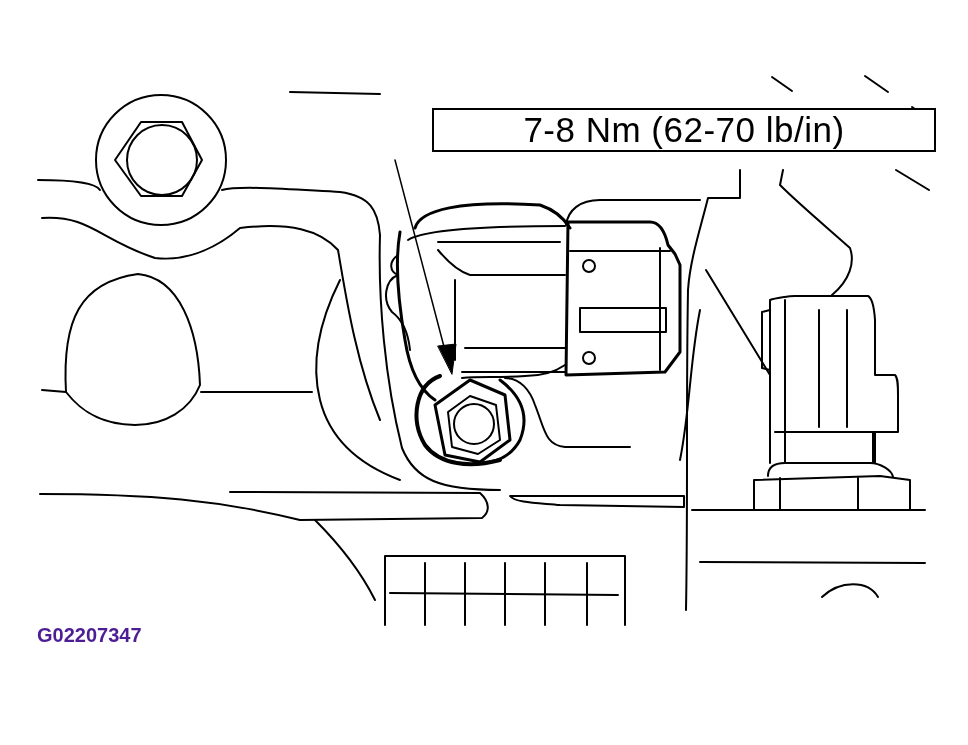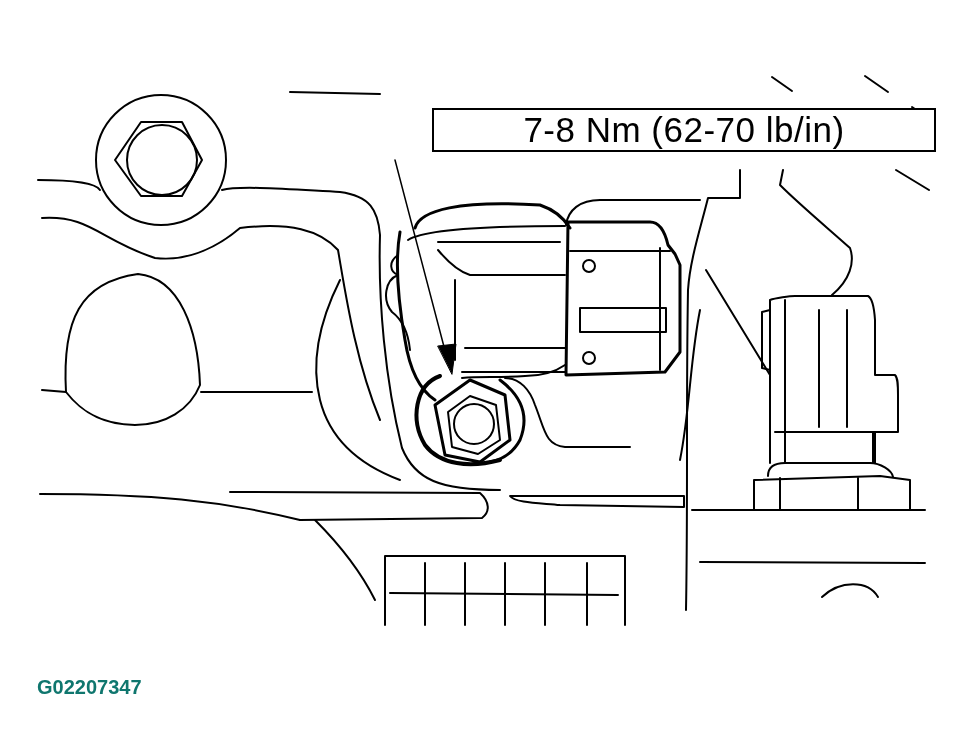--- a/index.html
+++ b/index.html
@@ -7,22 +7,22 @@
     .canvas { position: absolute; left: 0; top: 0; width: 968px; height: 745px; }
     .callout {
       position: absolute; left: 393px; top: 108px; width: 504px; height: 44px;
       border: 2px solid #000; box-sizing: border-box; background: #fff;
       display: flex; align-items: center; justify-content: center;
       font-family: "Liberation Sans", sans-serif; font-size: 35px; color: #000;
       letter-spacing: 0.5px;
       margin-left: 39px;
     }
     .fig-id {
-      position: absolute; left: 37px; top: 676px;
-      font-family: "Liberation Sans", sans-serif; font-size: 20px; font-weight: bold; color: #0f766e;
+      position: absolute; left: 37px; top: 624px;
+      font-family: "Liberation Sans", sans-serif; font-size: 20px; font-weight: bold; color: #4c1d95;
     }
     svg path, svg line, svg polyline, svg polygon, svg circle, svg ellipse, svg rect {
       fill: none; stroke: #000; stroke-linecap: round; stroke-linejoin: round;
     }
   </style>
 </head>
 <body>
 
 <div class="canvas">
   <svg width="968" height="745" viewBox="0 0 968 745" xmlns="http://www.w3.org/2000/svg">

